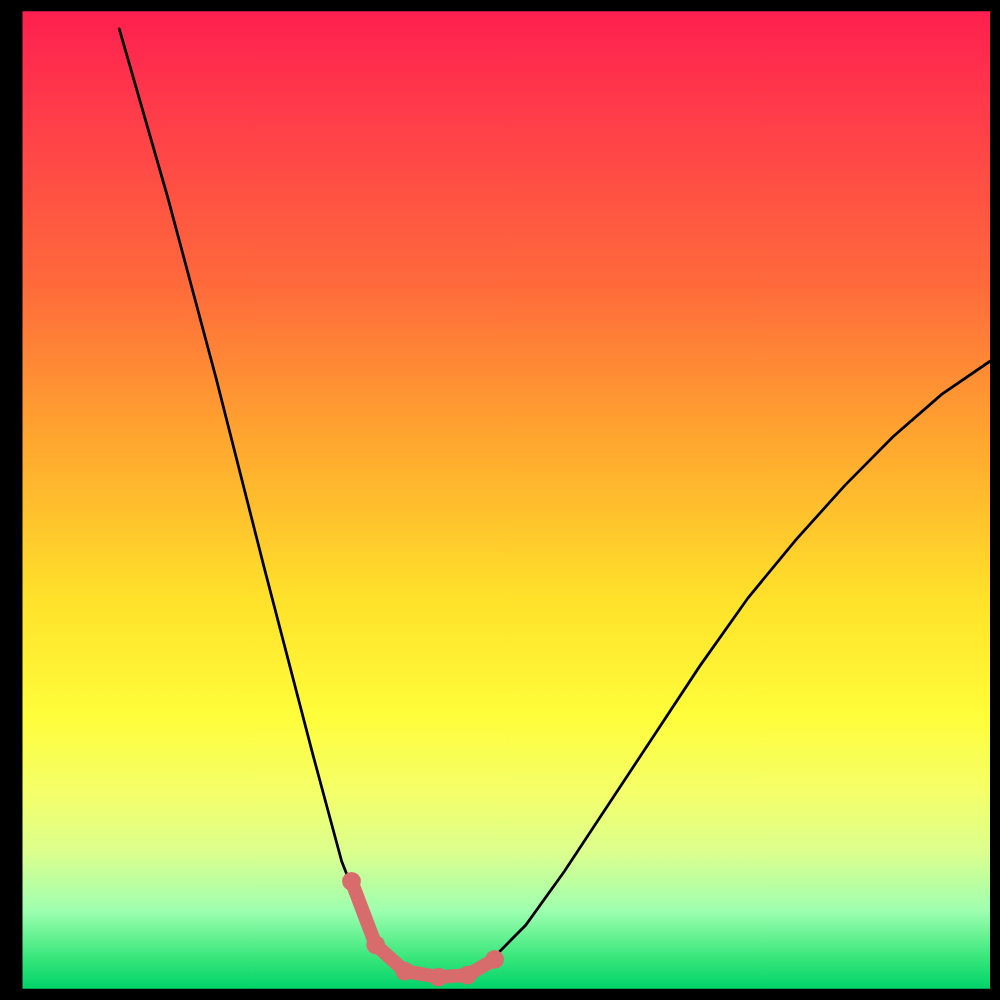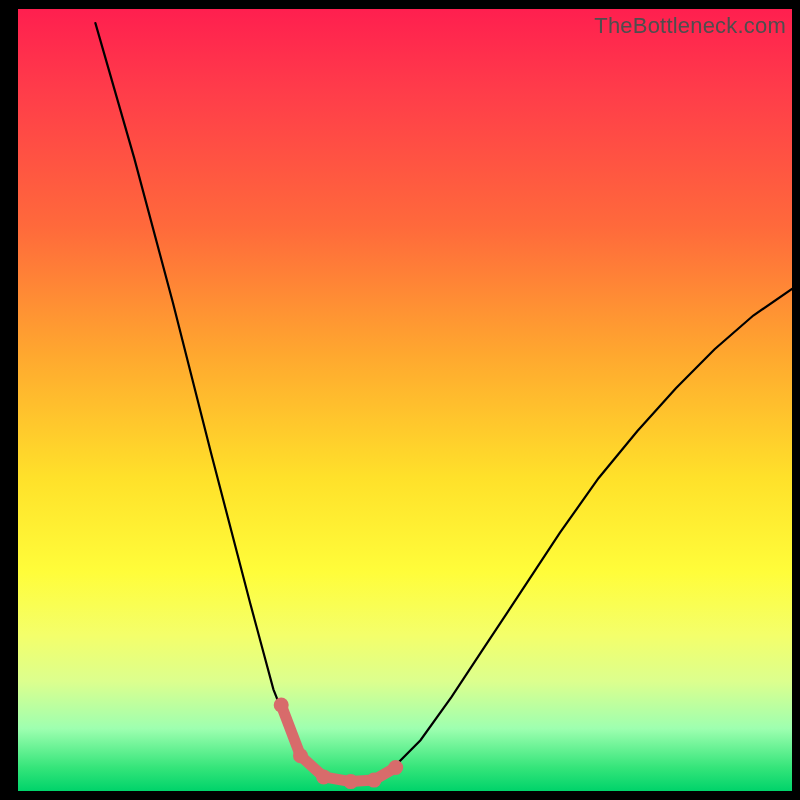--- a/index.html
+++ b/index.html
@@ -52,21 +52,20 @@
     left: 0;
     top: 0;
   }
 </style>
 </head>
 <body>
 
 <div id="stage">
   <div id="plot-area">
 
-    <div id="watermark">TheBottleneck.com</div>
 
     <svg id="curve-svg" width="774" height="782" viewBox="0 0 774 782">
       <path id="main-curve" fill="none" stroke="#000000" stroke-width="2.2" stroke-linecap="round" d="M77.4 14.1 L116.1 148.6 L154.8 293.3 L193.5 445.7 L232.2 594.3 L255.4 680.3 L278.6 739.0 L301.9 766.4 L325.1 772.6 L348.3 772.6 L371.5 762.5 L402.5 731.2 L433.4 688.2 L464.4 641.2 L503.1 582.6 L541.8 523.9 L580.5 469.2 L619.2 422.3 L657.9 379.3 L696.6 340.2 L735.3 306.5 L774.0 280.0"></path>
       <path id="highlight-curve" fill="none" stroke="#d86b6b" stroke-width="11" stroke-linecap="round" stroke-linejoin="round" d="M263.2 696.0 L282.5 746.8 L305.7 767.9 L332.8 772.6 L356.0 771.1 L377.7 758.5"></path>
       <g id="highlight-dots">
           <circle cx="263.2" cy="696.0" r="7.5" fill="#d86b6b"></circle>
           <circle cx="282.5" cy="746.8" r="7.5" fill="#d86b6b"></circle>
           <circle cx="305.7" cy="767.9" r="7.5" fill="#d86b6b"></circle>
           <circle cx="332.8" cy="772.6" r="7.5" fill="#d86b6b"></circle>
           <circle cx="356.0" cy="771.1" r="7.5" fill="#d86b6b"></circle>

